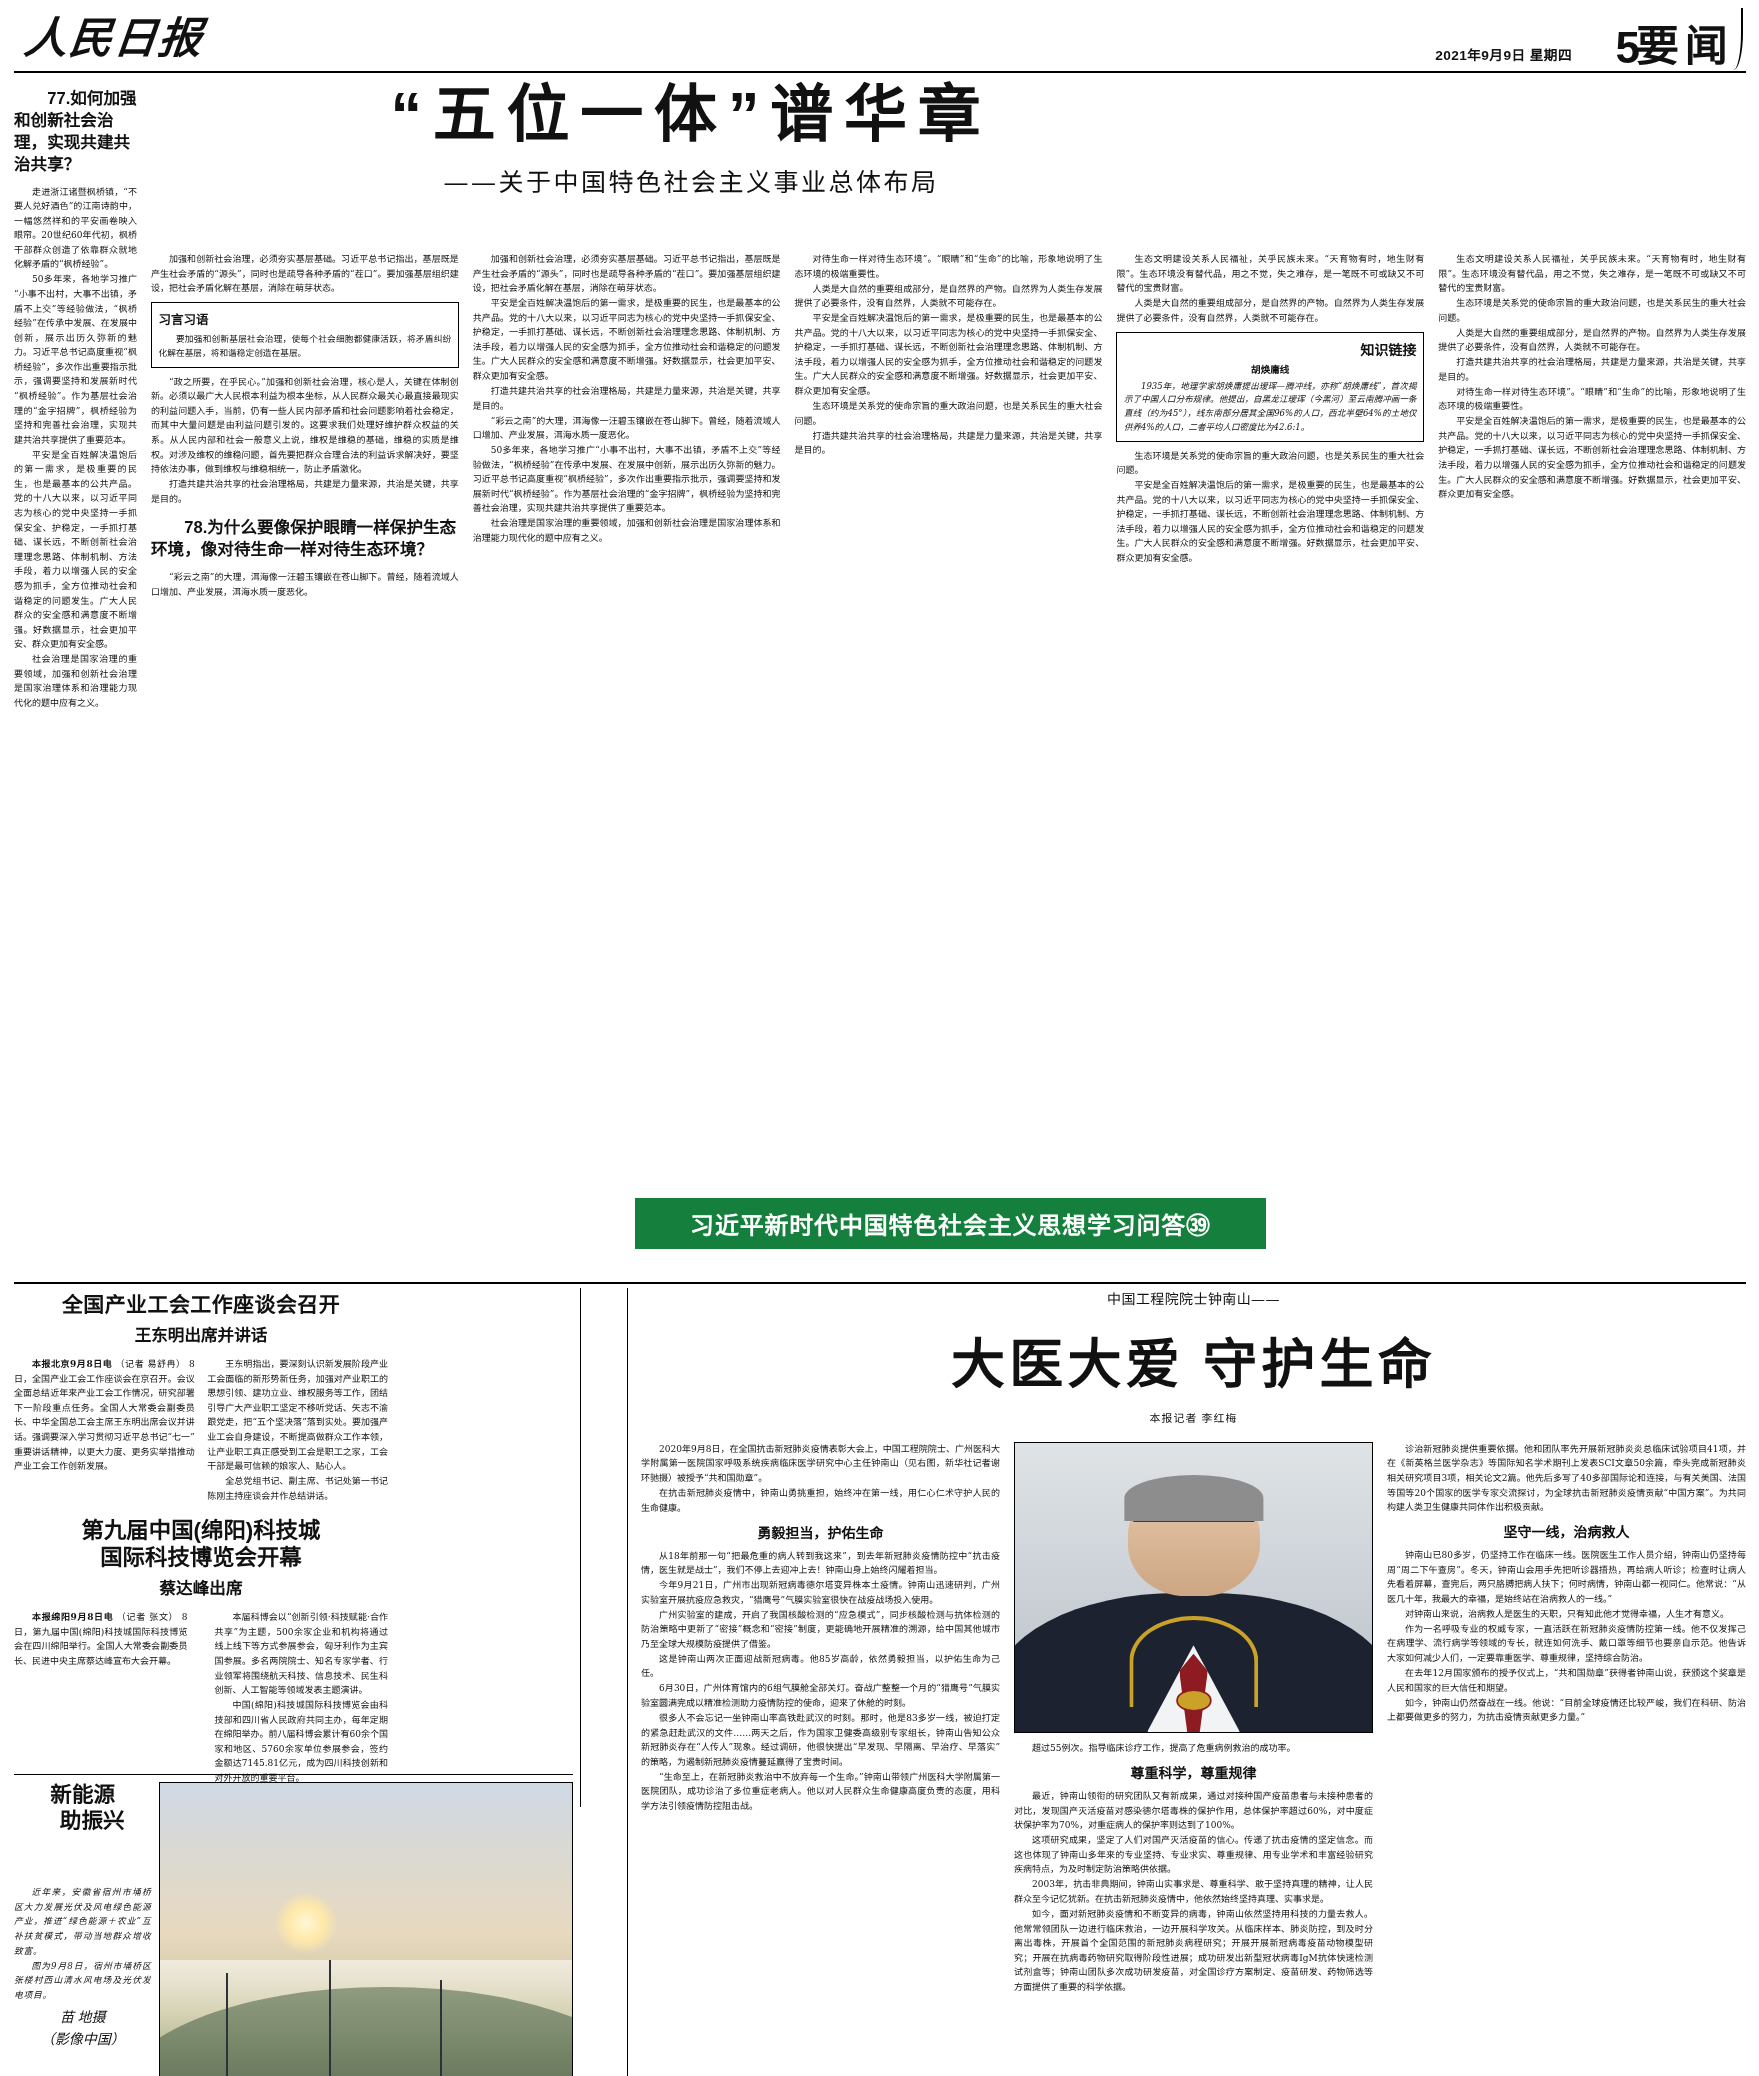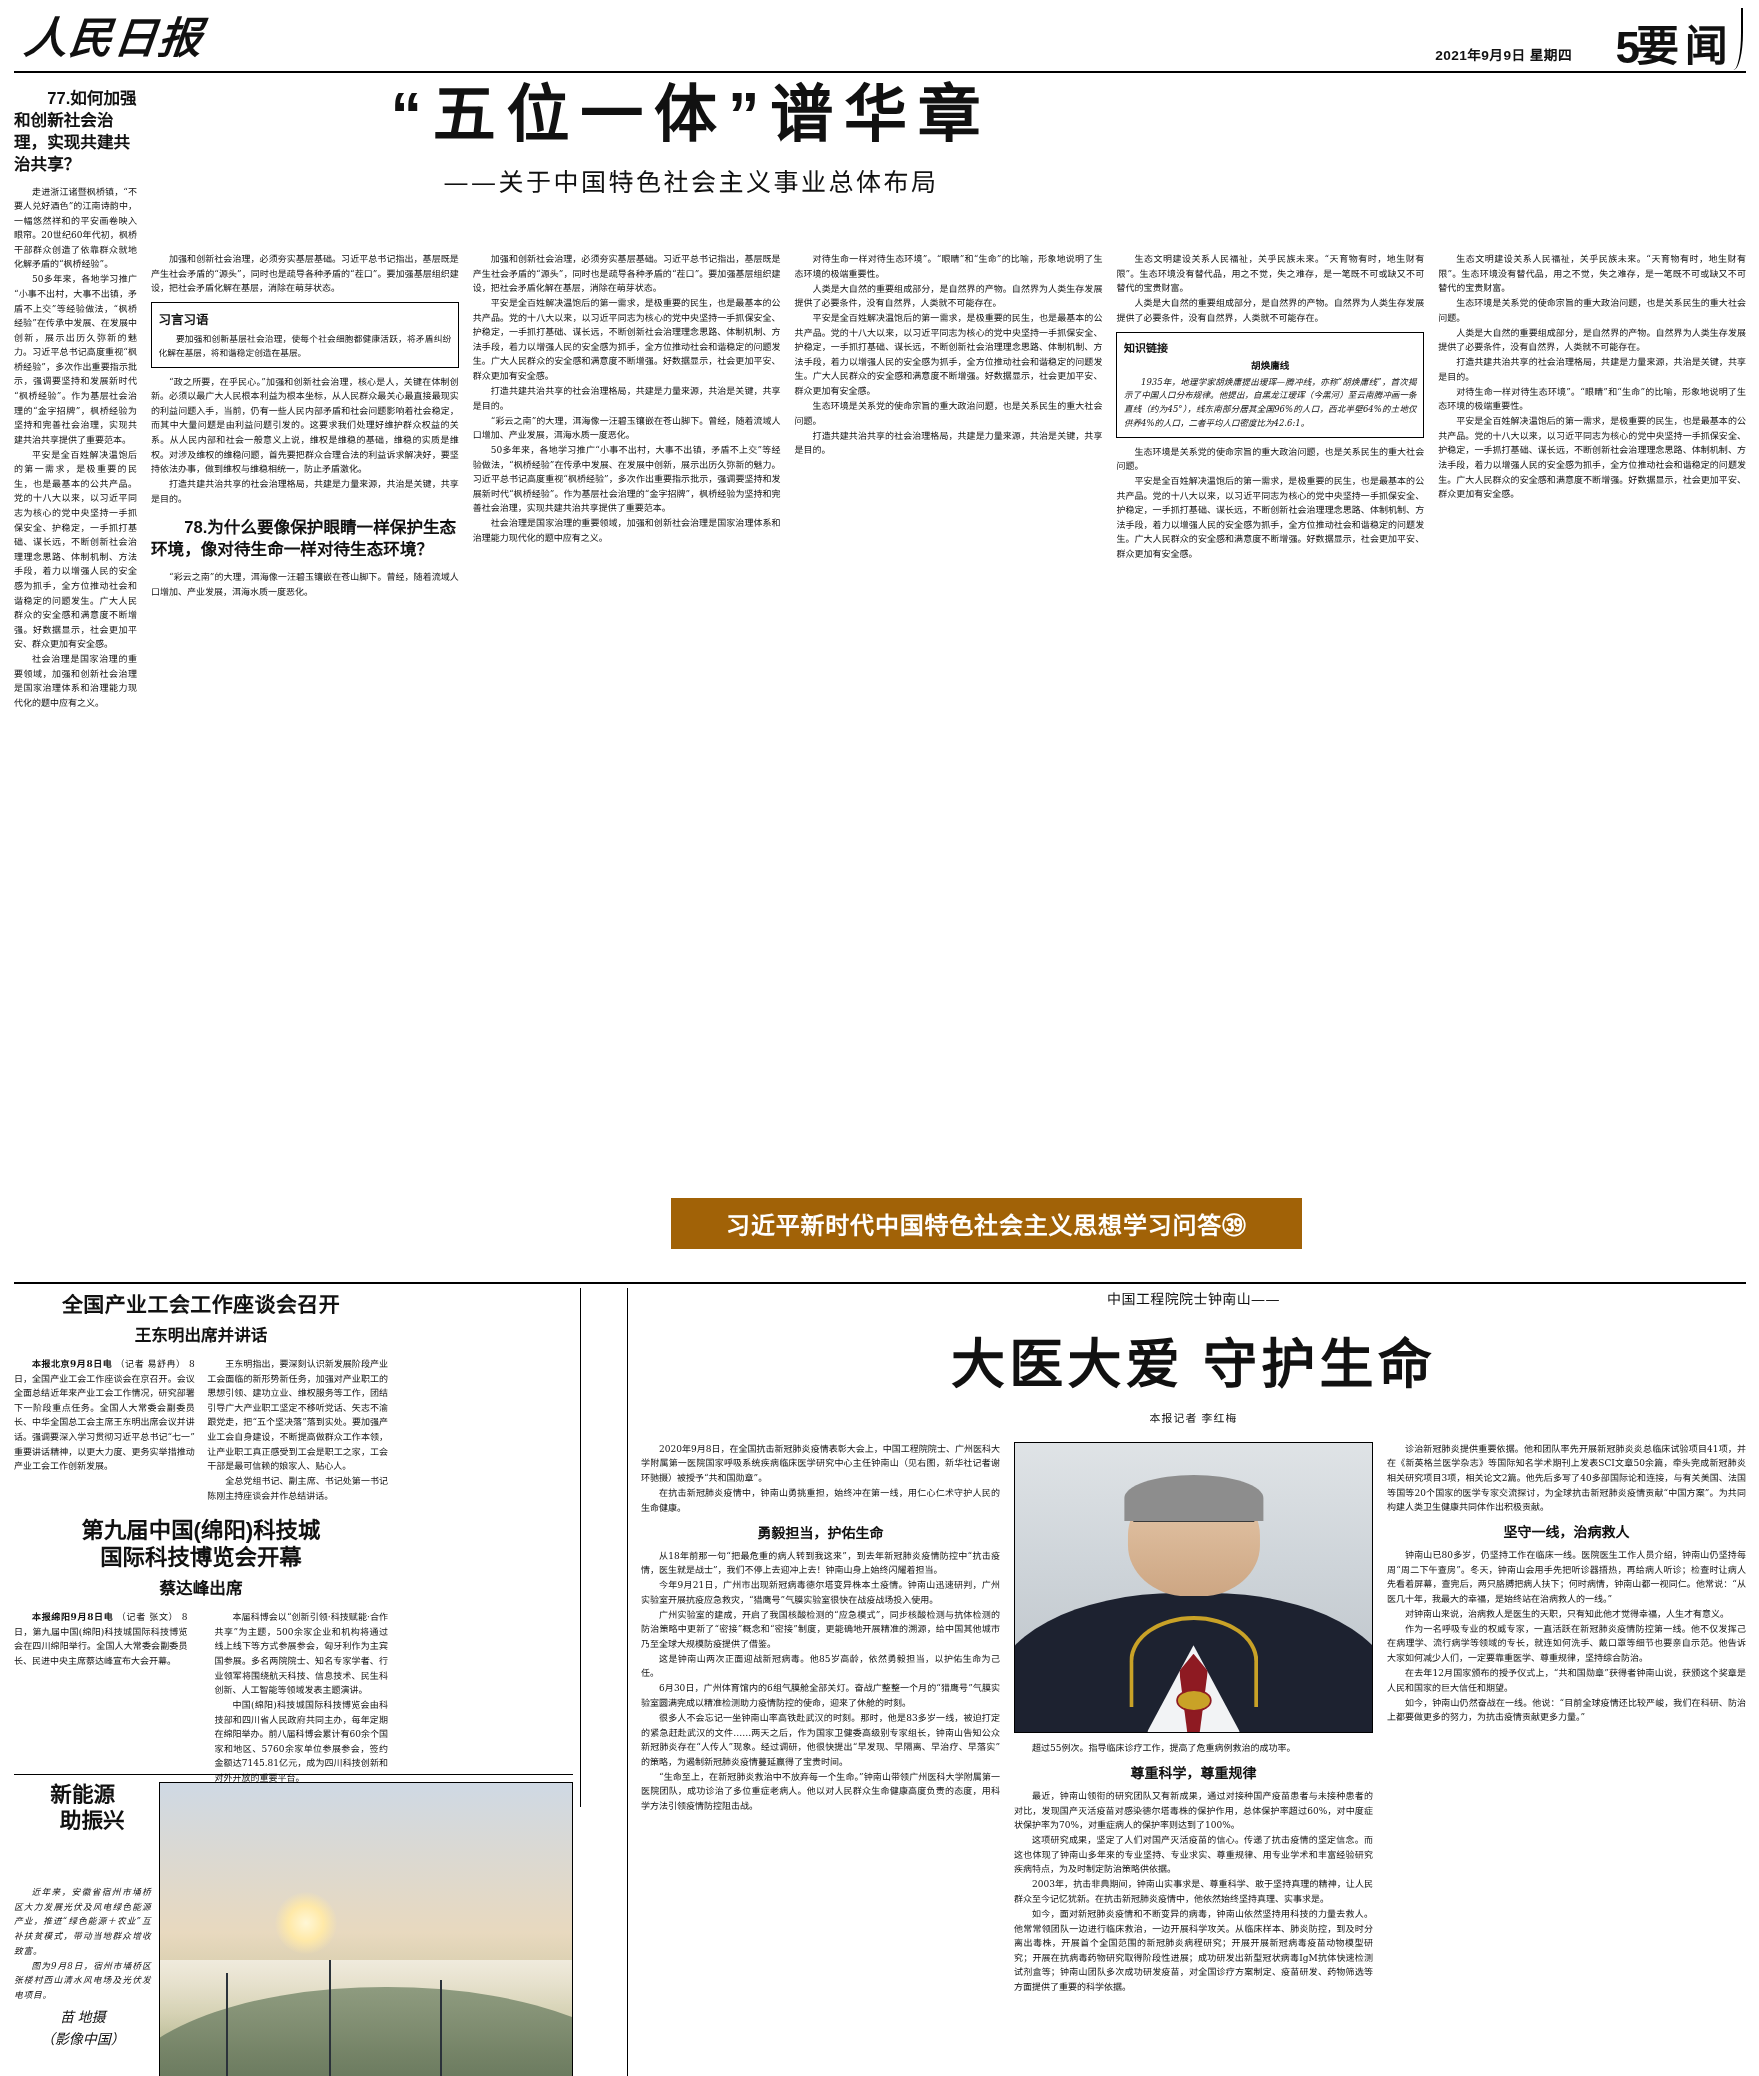--- a/index.html
+++ b/index.html
@@ -83,29 +83,29 @@
   .box-xi h4{
     margin:0 0 4.2px;font-size:12.5px;font-family:"Liberation Sans",sans-serif;
     font-weight:bold;text-align:left;
   }
   .box-xi .col-body{font-size:8.7px;}
 
   .box-know{
     border:0.8px solid #000;padding:5.8px 6.6px;margin:6.6px 0;
   }
   .box-know h4{
-    margin:0 0 3.3px;font-size:11px;font-weight:bold;text-align:left;
+    margin:0 0 3.3px;font-size:14px;font-weight:bold;text-align:right;
     font-family:"Liberation Sans",sans-serif;
   }
   .box-know .sub{font-size:9.6px;font-weight:bold;text-align:center;margin-bottom:3.3px;}
   .box-know .col-body{font-size:8.5px;font-style:italic;}
 
   .redbanner{
-    background:#a16207;color:#fff;text-align:right;
-    font-family:"Liberation Sans",sans-serif;font-weight:bold;margin-left:36px;
+    background:#15803d;color:#fff;text-align:right;
+    font-family:"Liberation Sans",sans-serif;font-weight:bold;
   }
   .rb-main{
     position:absolute;left:621px;top:1125px;width:631px;height:51px;
     display:flex;align-items:center;justify-content:center;
     font-size:24px;letter-spacing:0.8px;
   }
 
   
   .hdiv{border-top:2.1px solid #000;margin:6.6px 0 0;}
 

